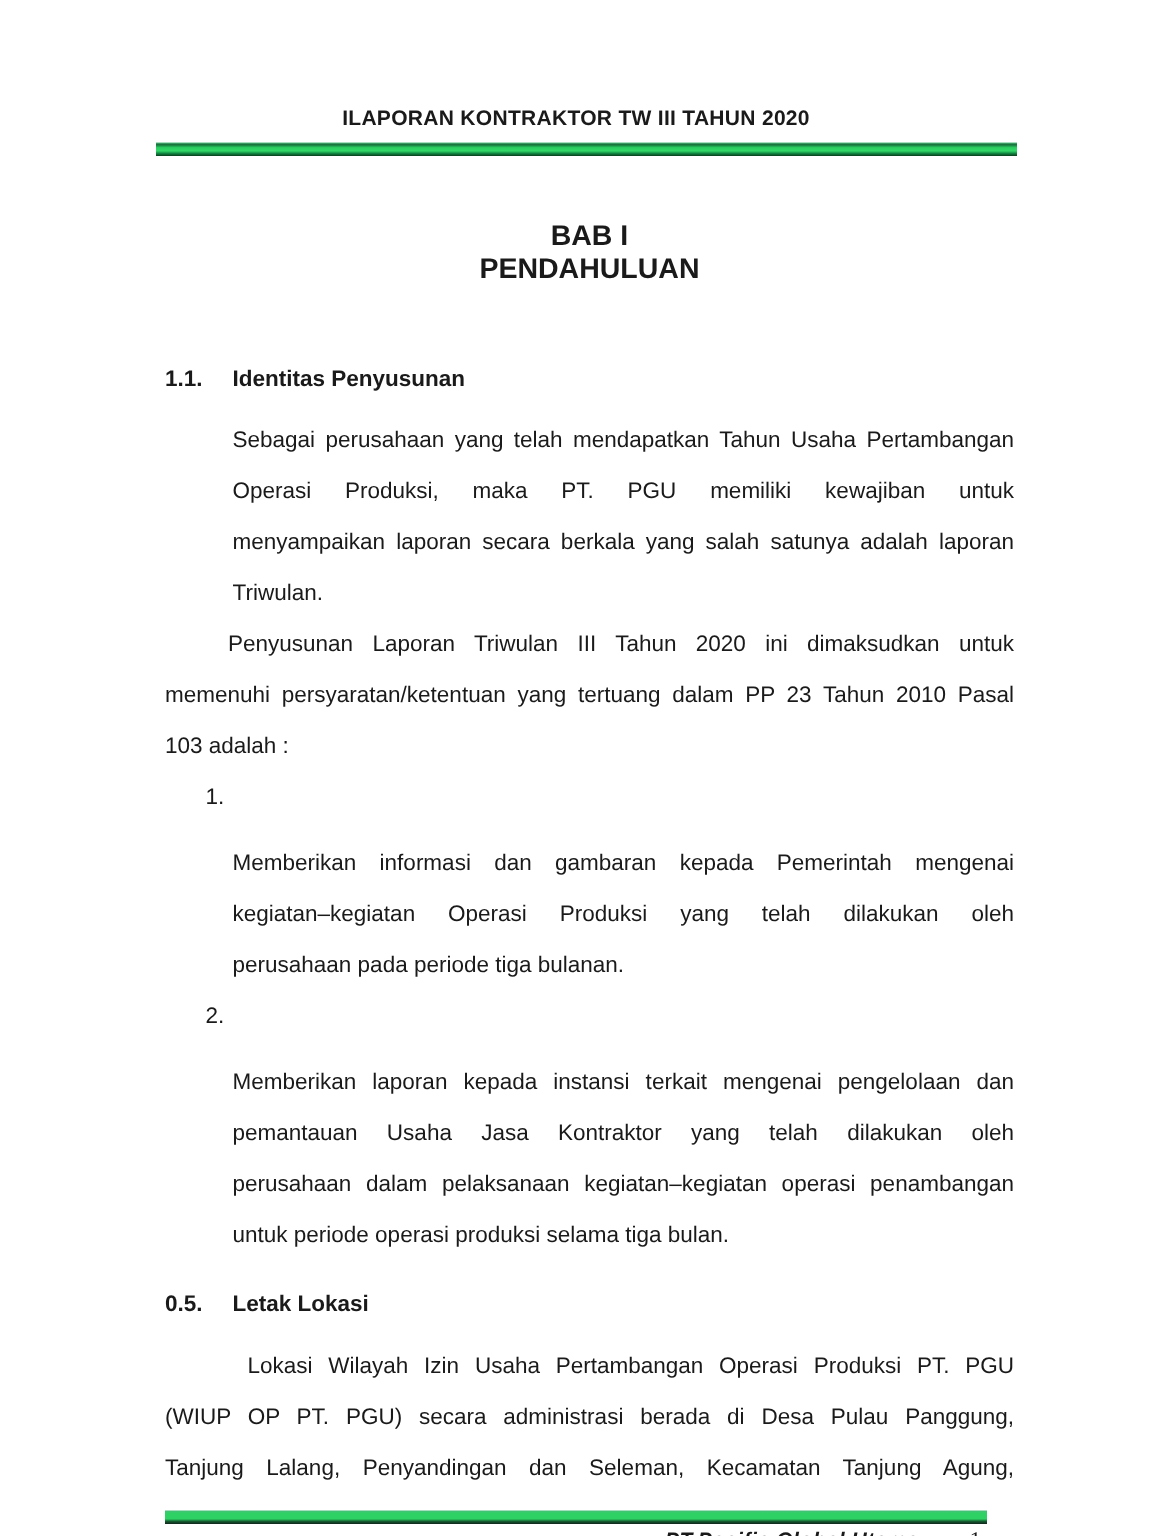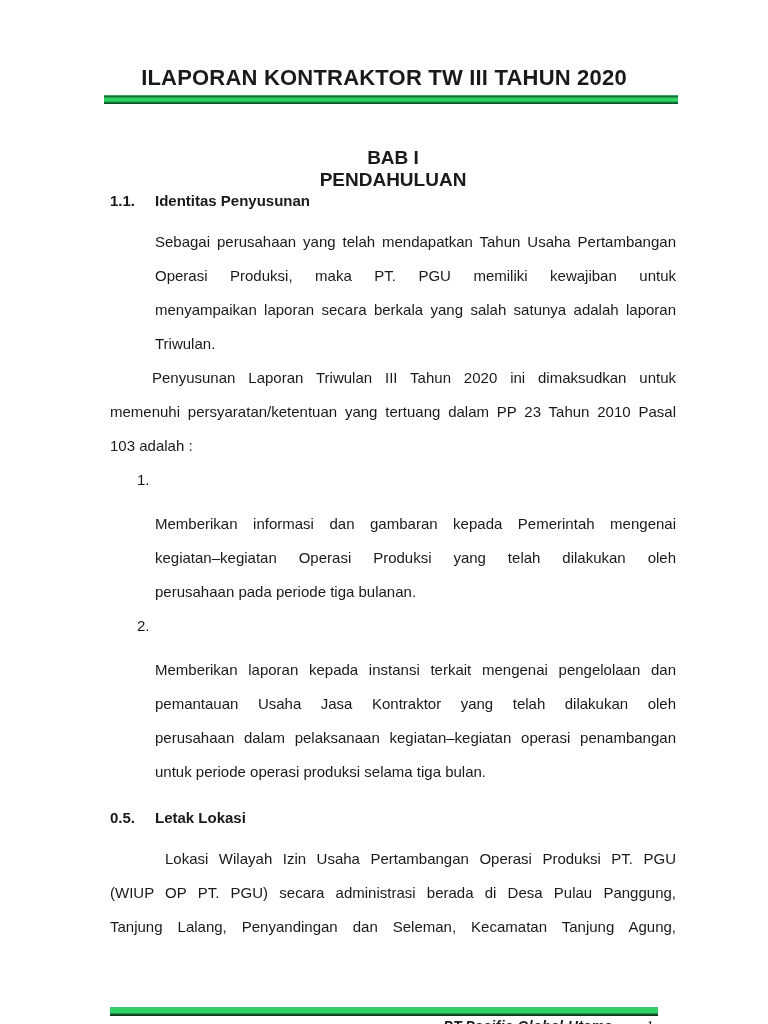--- a/index.html
+++ b/index.html
@@ -16,21 +16,21 @@
     width: 768px; height: 1024px;
     background: var(--page-bg, #ffffff);
   }
   .content {
     margin-left: 110px;
     width: 566px;
   }
   .doc-title {
     margin-top: 66px;
     text-align: center;
-    font-size: 22px;
+    font-size: 14px;
     line-height: 24px;
     font-weight: bold;
     letter-spacing: 0.2px;
   }
   .rule-top {
     margin-top: 5px;
     margin-left: -6px;
     width: 574px;
     height: 9px;
     background: linear-gradient(to bottom,
@@ -47,21 +47,21 @@
     line-height: 22px;
     font-weight: bold;
   }
   .section-heading {
     display: flex;
     font-size: 15px;
     line-height: 20px;
     font-weight: bold;
   }
   .section-heading .sec-num { width: 45px; flex: 0 0 45px; }
-  .sh-1 { }
+  .sh-1 { margin-top: 52px; }
   .sh-2 { margin-top: 19px; }
 
   .body-text { font-size: 15px; line-height: 34px; }
   .tline { text-align: justify; text-align-last: justify; white-space: normal; }
   .tline-last { text-align-last: left; }
 
   .para-indented-block {
     margin-top: 14px;
     margin-left: 45px;
     width: 521px;

